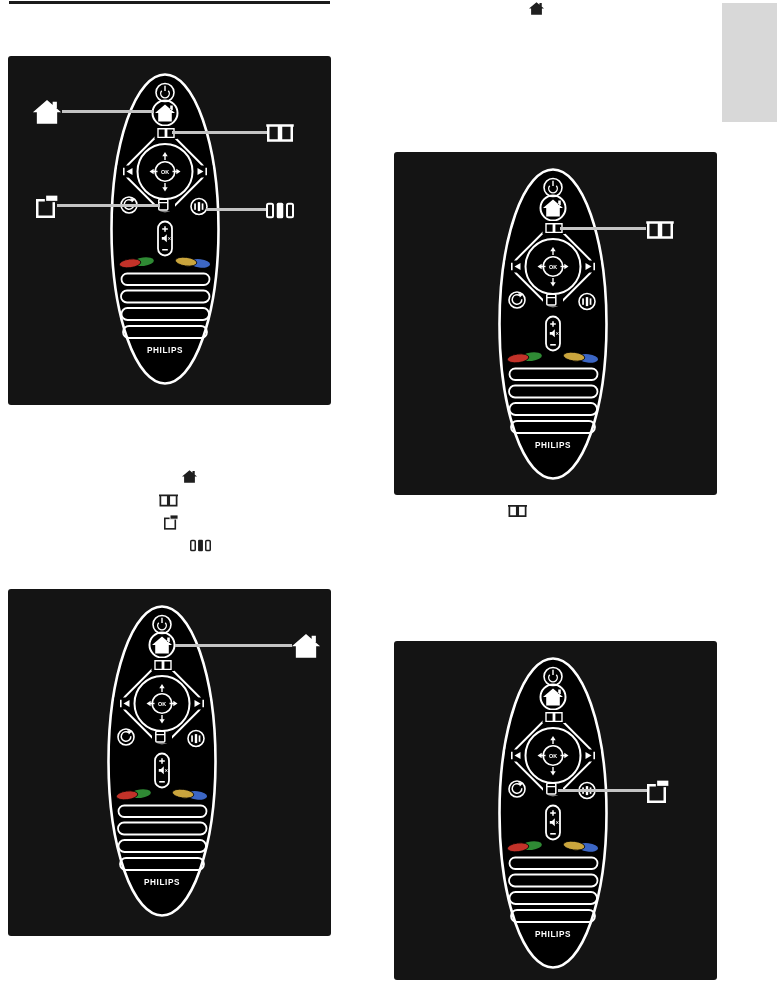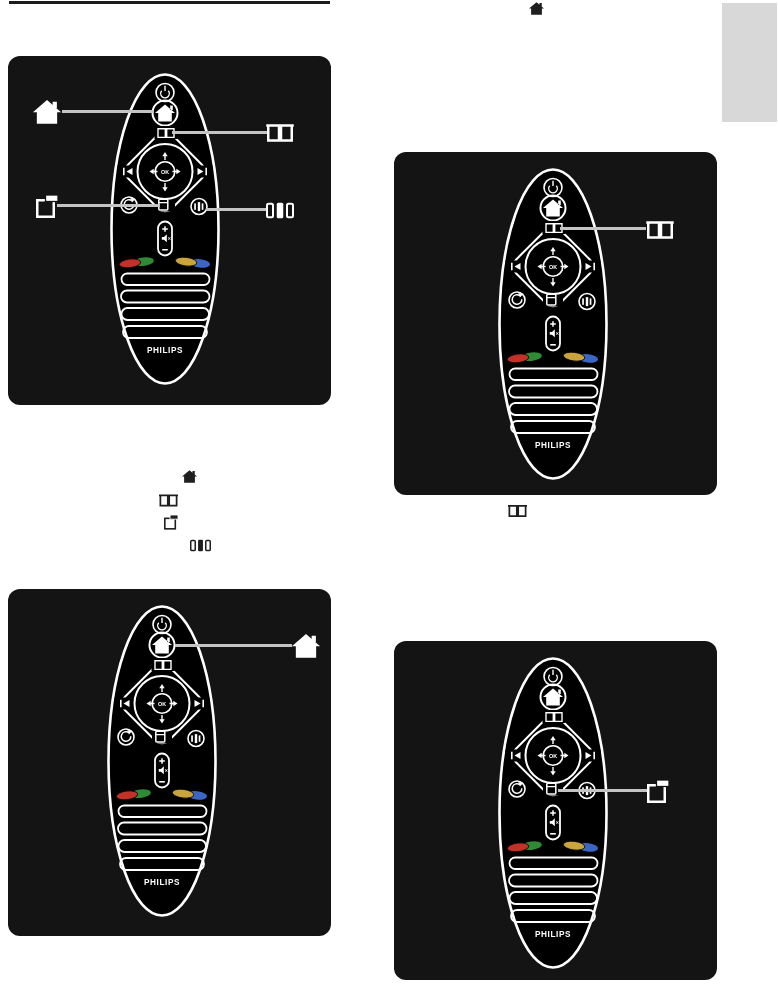--- a/index.html
+++ b/index.html
@@ -1,19 +1,19 @@
 <!DOCTYPE html>
 <html><head>
 <meta charset="utf-8">
 <style>
   html,body{margin:0;padding:0;background:#fff;}
   #page{position:relative;width:778px;height:984px;background:#fff;overflow:hidden;
         font-family:"Liberation Sans",sans-serif;}
   .abs{position:absolute;}
-  .panel{position:absolute;border-radius:12px;overflow:hidden;}
+  .panel{position:absolute;border-radius:3px;overflow:hidden;}
   .callout-line{position:absolute;height:3px;}
   .icon-wrap{position:absolute;line-height:0;}
   svg{display:block;}
 </style>
 </head>
 <body>
 
 <div id="page">
     <div class="abs" style="left:9px;top:1px;width:321px;height:3px;background:#1b1b1b;"></div>
     <div class="abs" style="left:722px;top:3px;width:55px;height:119px;background:#d8d8d8;"></div>

